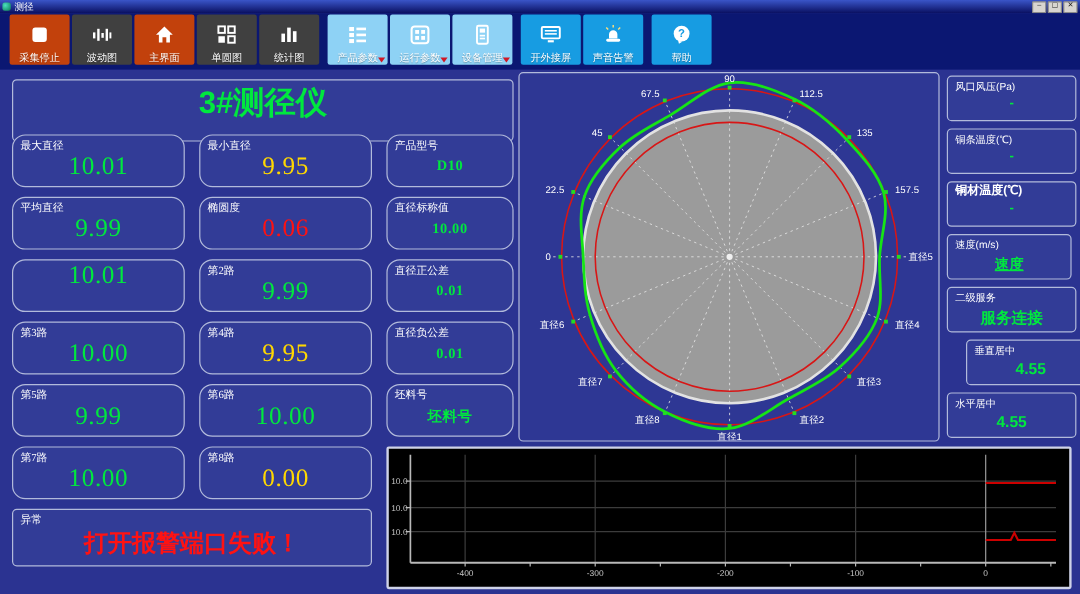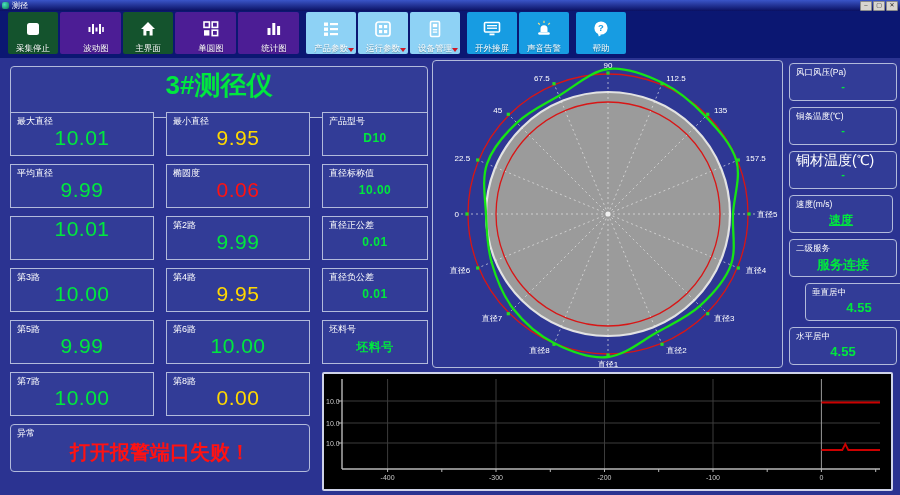--- a/index.html
+++ b/index.html
@@ -27,22 +27,22 @@
     padding-left:8px;box-sizing:border-box;padding-top:1px;
   }
   .tbtn{
     width:50px;height:42px;border-radius:2px;margin-right:2px;
     display:flex;flex-direction:column;align-items:center;
     position:relative;cursor:pointer;flex:none;
   }
   .tbtn .ticon{flex:1;display:flex;align-items:center;justify-content:center;padding-top:3px;}
   .tbtn .tlabel{font-size:8.5px;color:#fff;line-height:12px;white-space:nowrap;
     text-shadow:0 1px 1px rgba(0,0,0,.35);}
-  .tbtn.red{background:#14532d;}
-  .tbtn.cyan{background:#4c1d95;padding-left:11px;}
+  .tbtn.red{background:#c2410c;}
+  .tbtn.cyan{background:#404040;}
   .tbtn.light{background:#8ed2f5;}
   .tbtn.mid{background:#179ce2;}
   .tbtn.gap{margin-right:7px;}
   .dd-arrow{position:absolute;right:2px;bottom:2px;width:0;height:0;
     border-left:3px solid transparent;border-right:3px solid transparent;
     border-top:4px solid #d01825;}
   
   .box{
     position:absolute;background:#323c97;border:1px solid #b2badb;
     border-radius:4px;box-sizing:border-box;
@@ -54,21 +54,21 @@
   .red-t{color:#ff1212;}
   
   .main-title{left:10px;top:66px;width:418px;height:52px;}
   .main-title .bvalue{font-size:26px;font-weight:bold;line-height:36px;}
   .cells{
     position:absolute;left:10px;top:112px;width:418px;
     display:grid;grid-template-columns:144px 144px 106px;
     grid-auto-rows:44px;gap:8px 12px;
   }
   .cell{position:relative;background:#323c97;border:1px solid #b2badb;
-    border-radius:0;box-sizing:border-box;}
+    border-radius:11px;box-sizing:border-box;font-family:Liberation Serif, serif;}
   .cell .blabel{font-size:9px;color:#fff;padding:3px 0 0 6px;line-height:10px;}
   .cell .bvalue{text-align:center;font-size:21px;font-weight:500;margin-top:0;letter-spacing:.5px;}
   .cells .cell:nth-child(3n) .bvalue{font-size:12px;font-weight:bold;margin-top:5px;}
   .alarm-box{left:10px;top:424px;width:300px;height:48px;}
   .alarm-box .bvalue{font-size:20px;font-weight:bold;margin-top:1px;}
   
   .polar-panel{left:432px;top:60px;width:351px;height:308px;background:#2e3794;}
   
   .rbox .bvalue{font-size:11px;font-weight:bold;margin-top:3px;}
   .rbox .bvalue.big{font-size:13px;}
@@ -368,21 +368,21 @@
 <div id="rightCol">
     <div class="box rbox" style="left: 789px; top: 63px; width: 108px; height: 38px;">
       <div class="blabel" style="font-size: 8.5px;">风口风压(Pa)</div>
       <div class="bvalue green">-</div>
     </div>
     <div class="box rbox" style="left: 789px; top: 107px; width: 108px; height: 38px;">
       <div class="blabel" style="font-size: 8.5px;">铜条温度(℃)</div>
       <div class="bvalue green">-</div>
     </div>
     <div class="box rbox" style="left: 789px; top: 151px; width: 108px; height: 38px;">
-      <div class="blabel" style="font-size: 14px;">铜材温度(℃)</div>
+      <div class="blabel" style="font-size: 10px; font-weight: bold;">铜材温度(℃)</div>
       <div class="bvalue green">-</div>
     </div>
     <div class="box rbox" style="left: 789px; top: 195px; width: 104px; height: 38px;">
       <div class="blabel" style="font-size: 8.5px;">速度(m/s)</div>
       <div class="bvalue green link">速度</div>
     </div>
     <div class="box rbox" style="left: 789px; top: 239px; width: 108px; height: 38px;">
       <div class="blabel" style="font-size: 8.5px;">二级服务</div>
       <div class="bvalue green big">服务连接</div>
     </div>

